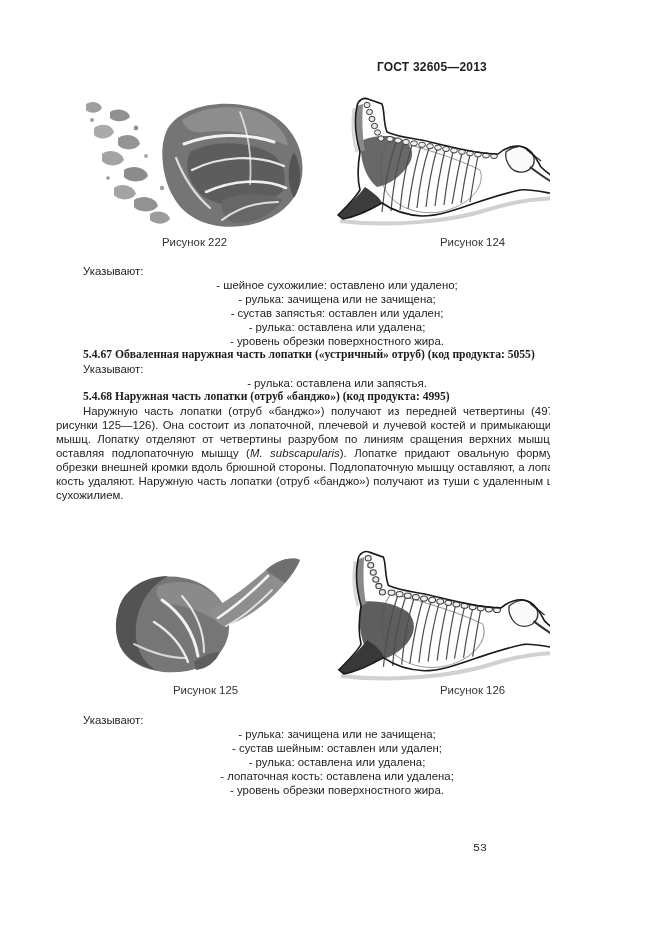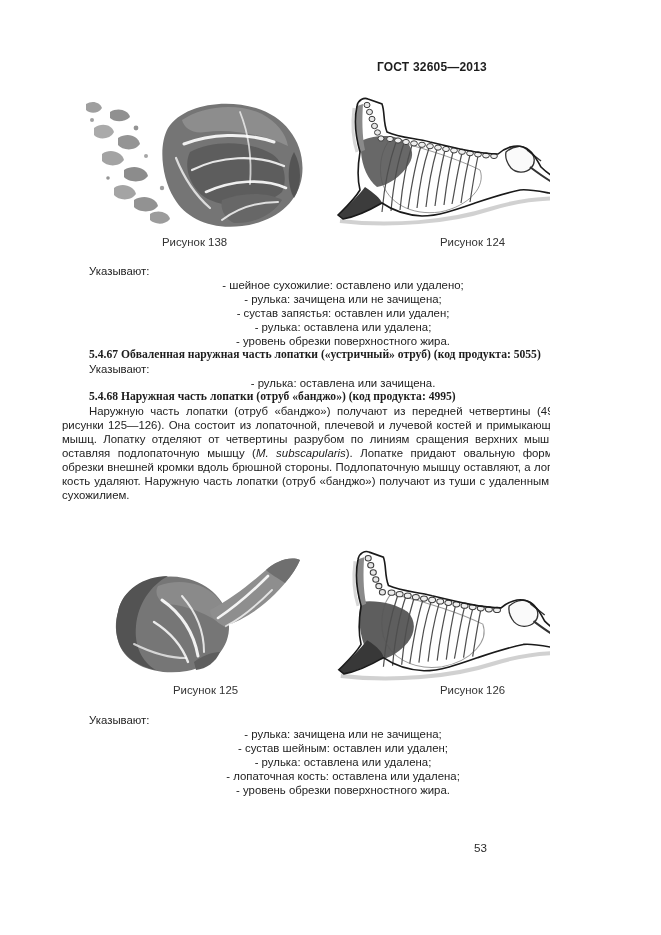--- a/index.html
+++ b/index.html
@@ -17,28 +17,28 @@
     font-weight:bold; font-size:12px; letter-spacing:0.2px;
     color:#1d1d1d;
   }
   .fig { position:absolute; }
   .fig svg { display:block; }
   .fig-caption {
     position:absolute;
     text-align:center;
     font-size:11.4px; color:#333;
   }
-  .text-block { position:absolute; left:62px; width:535px; line-height:14px; }
+  .text-block { position:absolute; left:56px; width:535px; line-height:14px; }
   .text-block p { margin:0; padding:0; text-align:justify; }
   p.indent { text-indent:27px; }
   p.list-item { padding-left:27px; text-align:center; }
   p.heading { font-weight:bold; text-indent:27px; text-align:left; font-size:11.6px; color:#1c1c1c;font-family:Liberation Serif, serif; }
   .page-number {
     position:absolute; top:841px; right:63px;
-    font-size:11.6px; color:#2a2a2a;
+    font-size:11.6px; color:#2a2a2a;font-family:Liberation Mono, monospace;
   }
   .ital { font-style:italic; }
 </style>
 </head>
 <body>
 
 <div class="page">
 
   <div class="doc-header">ГОСТ 32605—2013</div>
 
@@ -140,34 +140,34 @@
         <circle cx="224" cy="93" r="3" stroke-width="1.2" fill="#f5f5f5"></circle>
         <path d="M230 96 L236 88" stroke-width="1.2"></path>
       </g>
 
       <path d="M243 98 L253 102 L252 107 L242 105 Z" fill="#1a1a1a"></path>
 
       <path d="M30 62 C26 48 24 30 27 16 C28 10 34 7 38 9 L52 14 C55 22 53 32 57 42 C70 48 85 48 100 52 C125 58 150 64 168 64 C175 58 185 54 193 57 C203 61 207 70 211 77 C218 84 228 90 236 94 C243 97 247 99 249 102 L247 107 C238 106 228 104 219 103 C208 101 198 99 190 100 C175 103 160 108 145 113 C125 120 108 126 92 126 C75 125 62 120 52 113 C40 120 25 127 13 129 L8 125 C15 118 24 110 30 100 C27 88 28 74 30 62 Z" fill="none" stroke="#1a1a1a" stroke-width="1.6"></path>
     </svg>
   </div>
 
-  <div class="fig-caption" style="left:72px; top:236px; width:245px;">Рисунок 138</div>
+  <div class="fig-caption" style="left:72px; top:236px; width:245px;">Рисунок 222</div>
   <div class="fig-caption" style="left:345px; top:236px; width:255px;">Рисунок 124</div>
 
   <div class="text-block" style="top:264px;">
     <p class="indent">Указывают:</p>
     <p class="list-item">- шейное сухожилие: оставлено или удалено;</p>
     <p class="list-item">- рулька: зачищена или не зачищена;</p>
     <p class="list-item">- сустав запястья: оставлен или удален;</p>
     <p class="list-item">- рулька: оставлена или удалена;</p>
     <p class="list-item">- уровень обрезки поверхностного жира.</p>
 
     <p class="heading">5.4.67 Обваленная наружная часть лопатки («устричный» отруб) (код продукта: 5055)</p>
     <p class="indent">Указывают:</p>
-    <p class="list-item">- рулька: оставлена или зачищена.</p>
+    <p class="list-item">- рулька: оставлена или запястья.</p>
 
     <p class="heading">5.4.68 Наружная часть лопатки (отруб «банджо») (код продукта: 4995)</p>
     <p class="indent"><span>Наружную часть лопатки (отруб «банджо») получают из передней четвертины (4972) (см. рисунки 125—126). Она состоит из лопаточной, плечевой и лучевой костей и примыкающих к ним мышц. Лопатку отделяют от четвертины разрубом по линиям сращения верхних мышц ребер, оставляя подлопаточную мышцу (</span><span class="ital">M. subscapularis</span><span>). Лопатке придают овальную форму путем обрезки внешней кромки вдоль брюшной стороны. Подлопаточную мышцу оставляют, а лопаточную кость удаляют. Наружную часть лопатки (отруб «банджо») получают из туши с удаленным шейным сухожилием.</span></p>
   </div>
 
   <div class="fig" style="left:98px; top:552px;">
     <svg width="215" height="125" viewBox="0 0 215 125">
 
       <path d="M20 60 C25 34 56 20 86 26 C112 31 130 50 131 73 C132 96 115 114 89 119 C61 124 30 115 21 92 C17 80 17 70 20 60 Z" fill="#767676"></path>
       <path d="M20 60 C24 38 46 24 70 24 C52 34 40 52 38 74 C36 94 44 110 58 118 C38 114 24 103 20 88 C17 78 18 68 20 60 Z" fill="#535353"></path>

